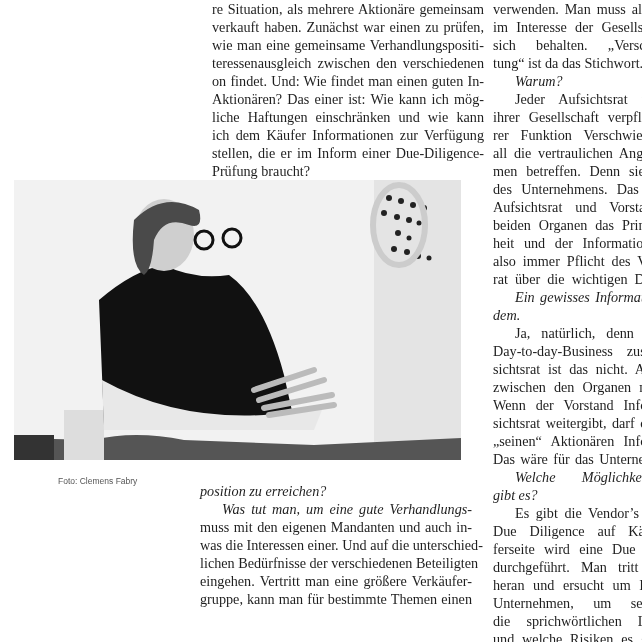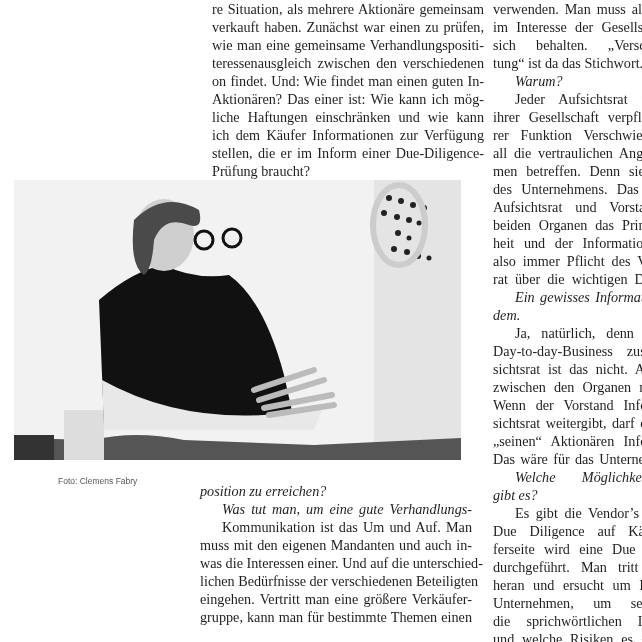--- a/index.html
+++ b/index.html
@@ -78,21 +78,20 @@
     <path d="M88 200 Q160 240 250 235 L310 225 L300 250 L90 250 Z" fill="#e8e8e8"></path>
     <path d="M240 210 L300 190 M245 220 L310 200 M250 228 L318 215 M255 235 L320 225" stroke="#bbb" stroke-width="6" stroke-linecap="round"></path>
   </svg>
 </div>
 
 <div class="caption">Foto: Clemens Fabry</div>
 
 <div id="bottom-left" class="col">
     <span class="line it last">position zu erreichen?</span>
     <span class="line it indent">Was tut man, um eine gute Verhandlungs-</span>
-    <span class="line indent">Kommunikation ist das Um und Auf. Man</span>
     <span class="line">muss mit den eigenen Mandanten und auch in-</span>
     <span class="line">was die Interessen einer. Und auf die unterschied-</span>
     <span class="line">lichen Bedürfnisse der verschiedenen Beteiligten</span>
     <span class="line">eingehen. Vertritt man eine größere Verkäufer-</span>
     <span class="line">gruppe, kann man für bestimmte Themen einen</span>
   </div>
 
 <div id="right-col" class="col">
     <span class="line">verwenden. Man muss als A</span>
     <span class="line">im Interesse der Gesellscha</span>

